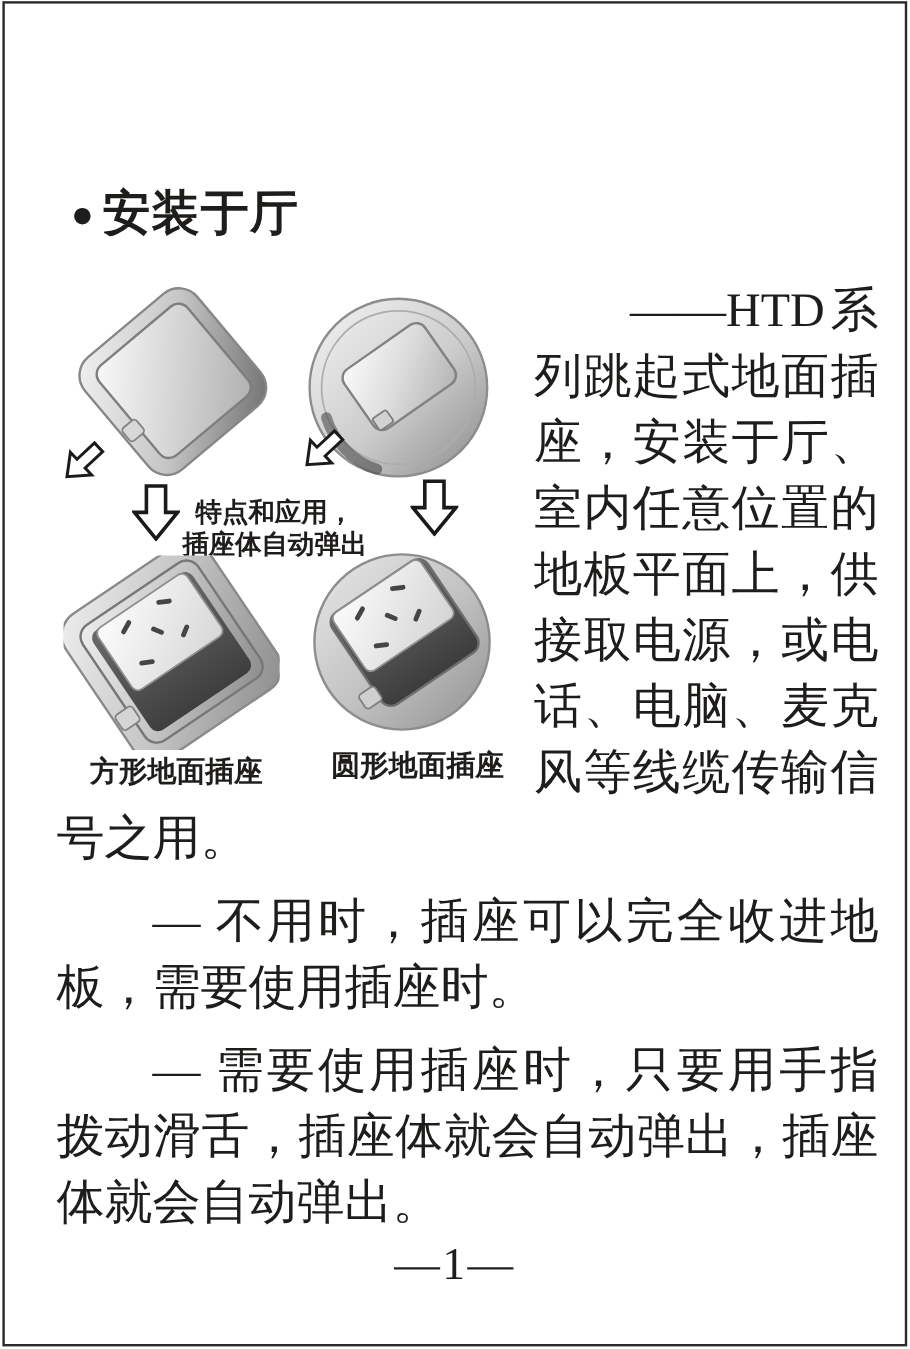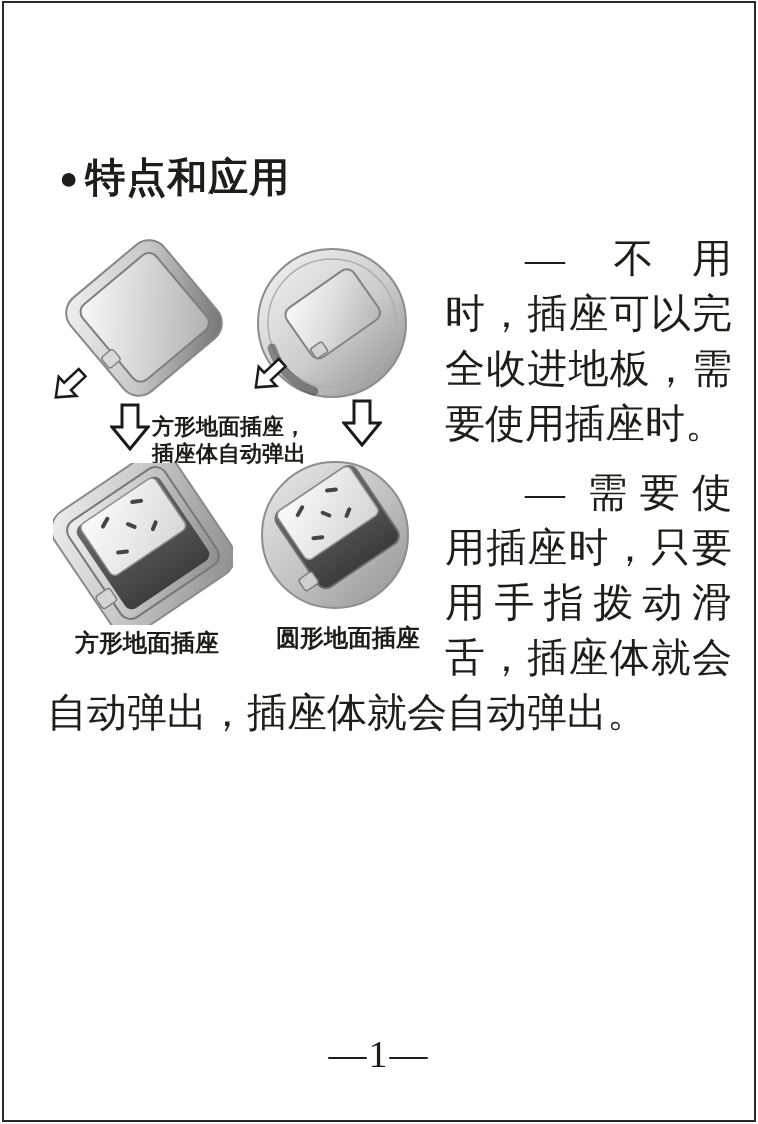--- a/index.html
+++ b/index.html
@@ -28,21 +28,21 @@
 </head>
 <body>
 
 <div class="page">
   <div class="frame"></div>
 
   <div class="content">
 
     <h1 class="heading">
       <span class="bullet">●</span>
-      <span class="heading-title">特点和应用</span>
+      <span class="heading-title">安装于厅</span>
     </h1>
 
     <div class="figure">
 
       <div class="abs" style="left:10px;top:0;width:175px;height:175px;">
         <svg width="175" height="175" viewBox="0 0 175 175">
           <defs>
             <linearGradient id="sqc-a" x1="0" y1="0" x2="1" y2="1">
               <stop offset="0" stop-color="#f2f2f2"></stop>
                 <stop offset="0.5" stop-color="#c6c6c6"></stop>
@@ -105,21 +105,21 @@
         <svg width="40" height="48" viewBox="0 0 40 48">
           <polygon points="12,2 28,2 28,24 38,24 20,46 2,24 12,24" fill="#fff" stroke="#1a1a1a" stroke-width="3"></polygon>
         </svg>
       </div>
       <div class="abs" style="left:295px;top:168px;width:40px;height:48px;">
         <svg width="40" height="48" viewBox="0 0 40 48">
           <polygon points="12,2 28,2 28,24 38,24 20,46 2,24 12,24" fill="#fff" stroke="#1a1a1a" stroke-width="3"></polygon>
         </svg>
       </div>
 
-      <div class="tip">方形地面插座，
+      <div class="tip">特点和应用，
 插座体自动弹出</div>
 
       <div class="abs" style="left:6px;top:232px;width:180px;height:162px;">
         <svg width="180" height="162" viewBox="0 0 180 162">
           <defs>
             <linearGradient id="sqo-a" x1="0" y1="0" x2="1" y2="1">
               <stop offset="0" stop-color="#efefef"></stop>
                 <stop offset="0.5" stop-color="#c3c3c3"></stop>
                 <stop offset="1" stop-color="#8c8c8c"></stop>
             </linearGradient>
@@ -179,18 +179,19 @@
             </g>
             <rect x="24" y="92" width="16" height="14" rx="3" fill="#cfcfcf" stroke="#7f7f7f" stroke-width="1.5"></rect>
           </g>
         </svg>
       </div>
 
       <div class="caption cap-round">圆形地面插座</div>
       <div class="caption cap-square">方形地面插座</div>
     </div>
 
+    <p class="para">——HTD系列跳起式地面插座，安装于厅、室内任意位置的地板平面上，供接取电源，或电话、电脑、麦克风等线缆传输信号之用。</p>
     <p class="para">— 不用时，插座可以完全收进地板，需要使用插座时。</p>
     <p class="para">— 需要使用插座时，只要用手指拨动滑舌，插座体就会自动弹出，插座体就会自动弹出。</p>
   </div>
 
   <div class="pagenum">—1—</div>
 </div>
 
 </body></html>

